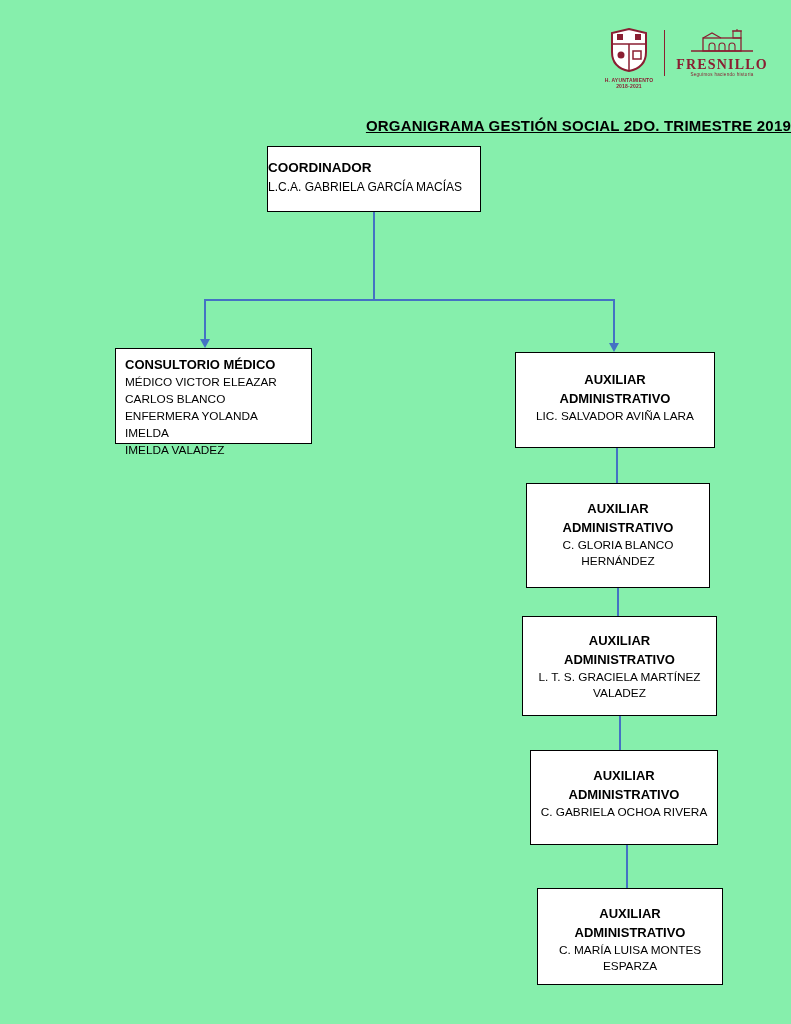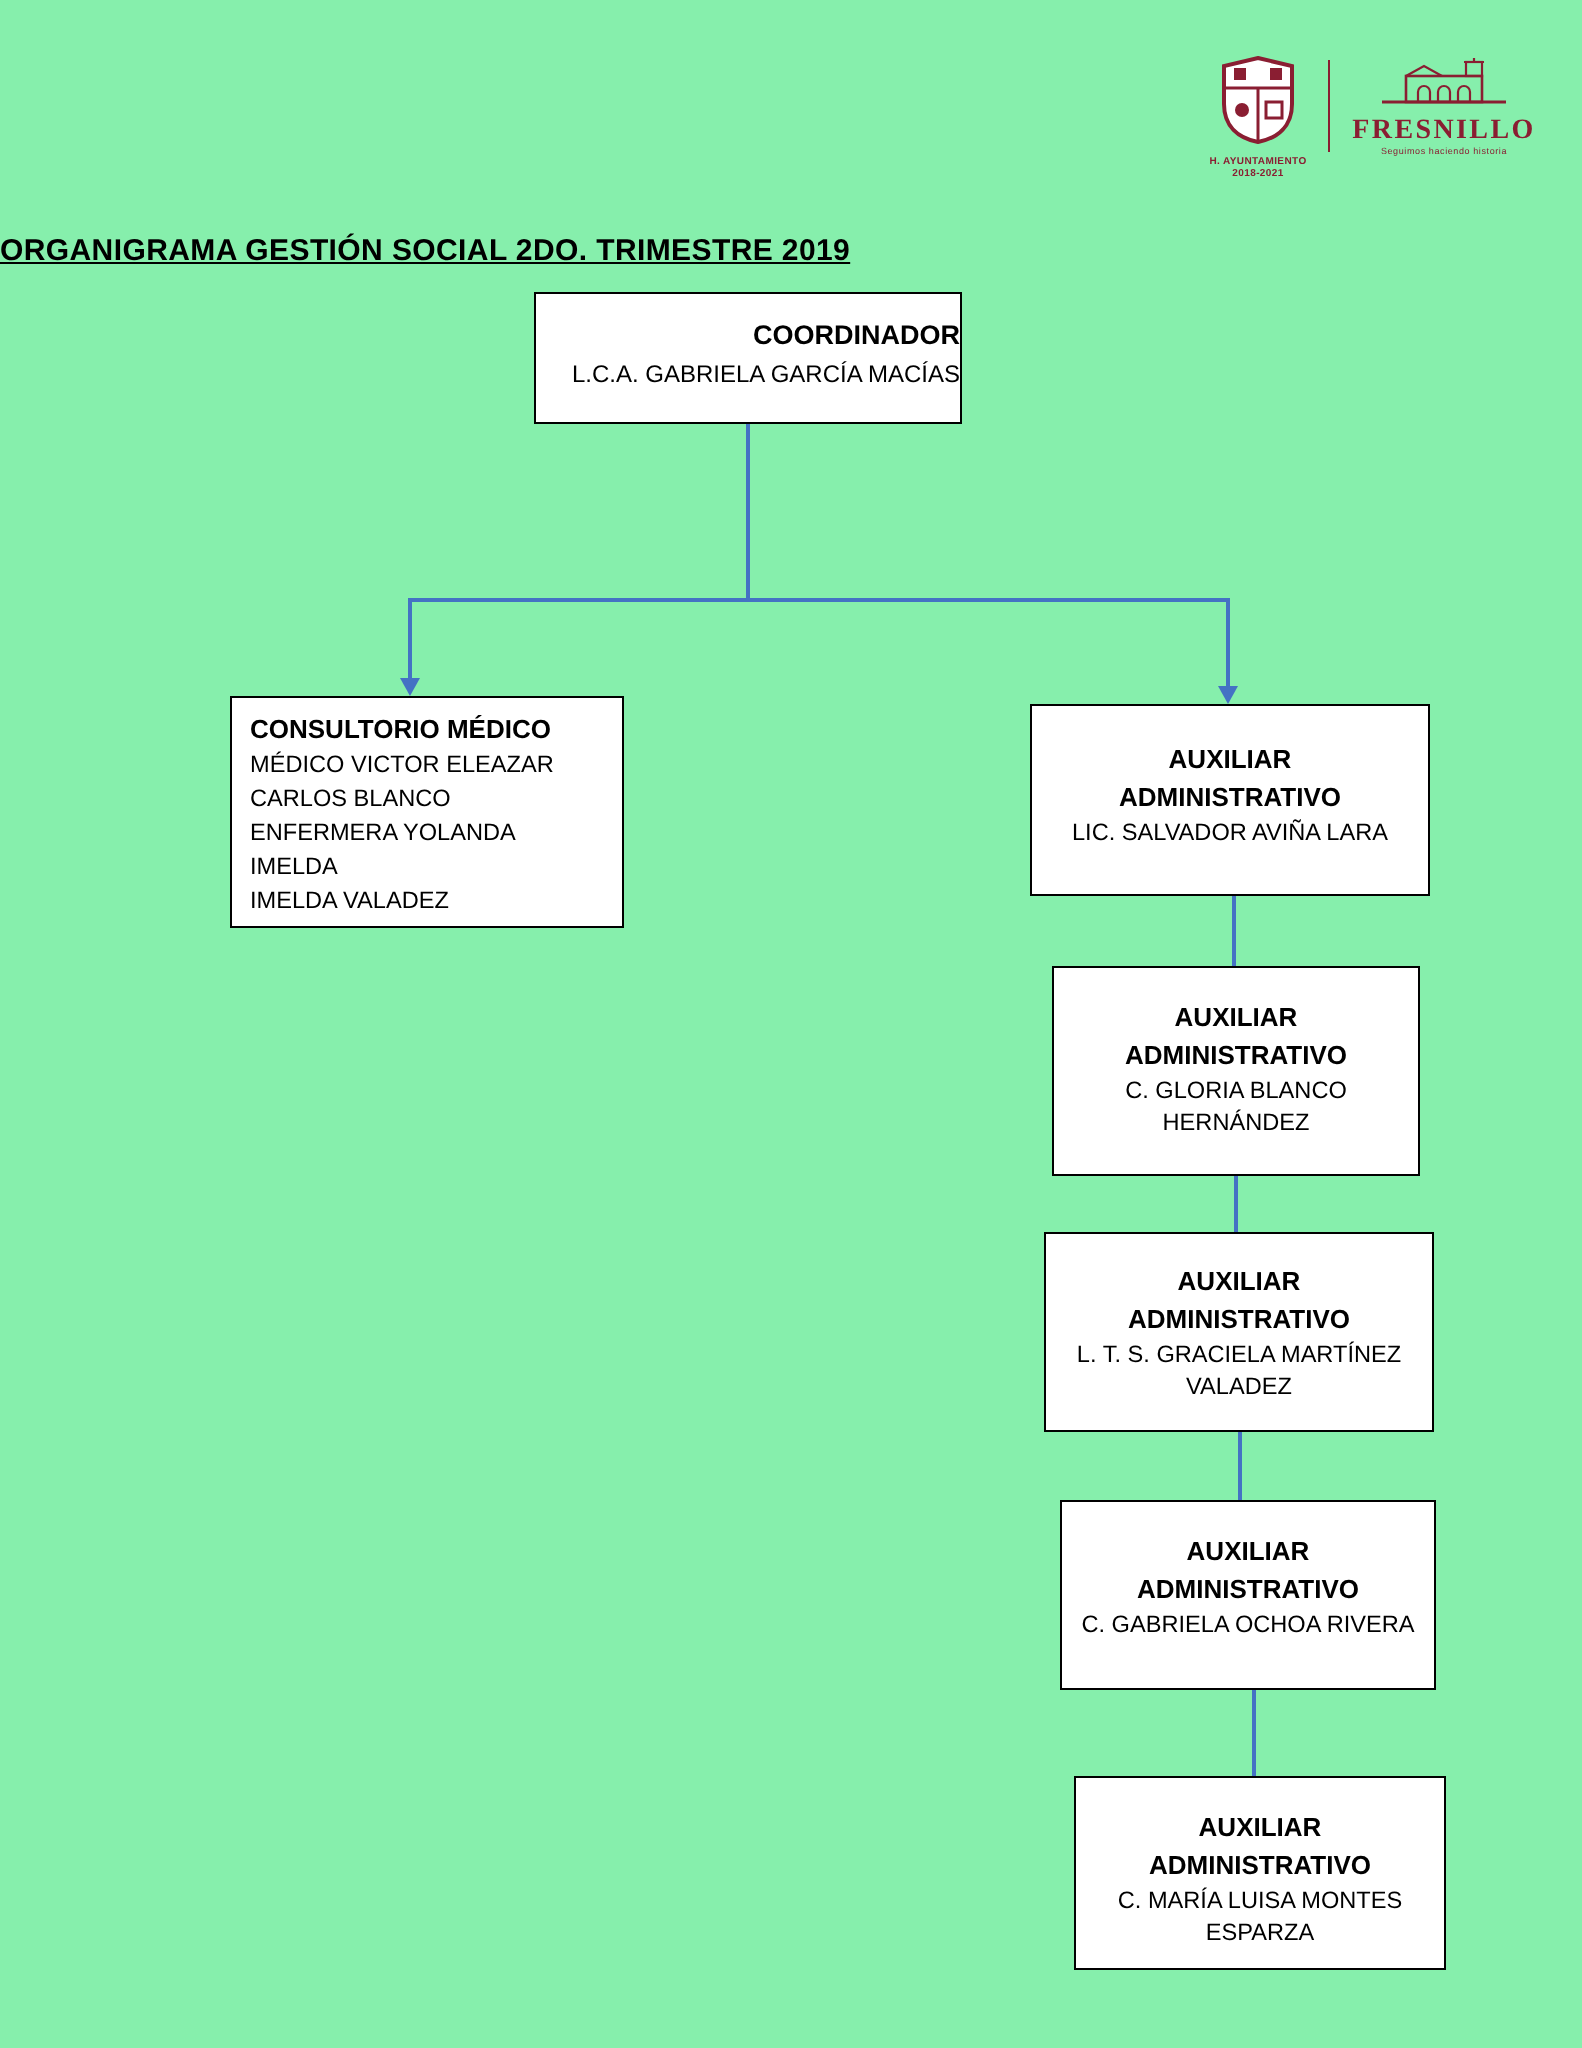--- a/index.html
+++ b/index.html
@@ -15,33 +15,33 @@
   .crest { width:52px; text-align:center; }
   .crest-caption { margin-top:1px; font-size:5px; line-height:6px; font-weight:bold; color:#8a1e32; letter-spacing:0.2px; }
   .logo-divider { width:1px; height:46px; background:#8a1e32; margin:2px 9px 0 9px; }
   .fresnillo { width:96px; text-align:center; }
   .fres-name { font-family:"Liberation Serif", serif; font-size:14px; line-height:15px; font-weight:bold; color:#8a1e32; letter-spacing:1.2px; margin-top:1px; }
   .fres-tag { font-size:4.5px; line-height:6px; color:#8a1e32; letter-spacing:0.3px; }
 
   
   .doc-title {
     position:absolute; top:117px; left:0; width:100%;
-    text-align:left; font-size:15px; font-weight:bold;
+    text-align:right; font-size:15px; font-weight:bold;
     text-decoration:underline; letter-spacing:0.2px;
   }
 
   
   .node { position:absolute; border:1.4px solid #000; background:#fff; }
   .node .t { font-weight:bold; }
 
-  #n-coordinador { left:267px; top:146px; width:214px; height:66px; text-align:right; padding-top:11px; }
+  #n-coordinador { left:267px; top:146px; width:214px; height:66px; text-align:left; padding-top:11px; }
   #n-coordinador .t { font-size:13.5px; line-height:20px; }
   #n-coordinador .b { font-size:12px; line-height:19px; }
 
-  #n-consultorio { left:115px; top:348px; width:197px; height:116px; padding:6px 9px; text-align:left; }
+  #n-consultorio { left:115px; top:348px; width:197px; height:96px; padding:6px 9px; text-align:left; }
   #n-consultorio .t { font-size:13px; line-height:19px; }
   #n-consultorio .b { font-size:11.8px; line-height:17px; }
 
   .aux { text-align:center; }
   .aux .t { font-size:13px; line-height:19px; }
   .aux .b { font-size:11.8px; line-height:16px; }
 
   #n-aux1 { left:515px; top:352px; width:200px; height:96px; padding-top:17px; }
   #n-aux2 { left:526px; top:483px; width:184px; height:105px; padding-top:15px; }
   #n-aux3 { left:522px; top:616px; width:195px; height:100px; padding-top:14px; }

